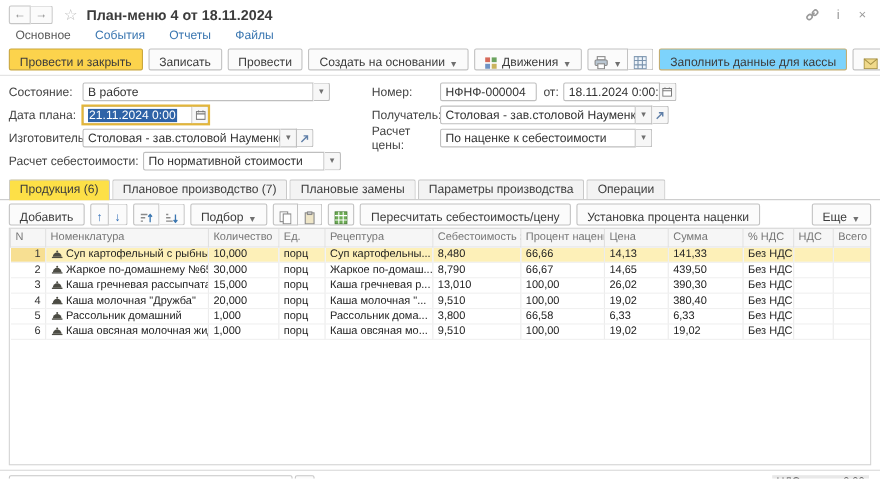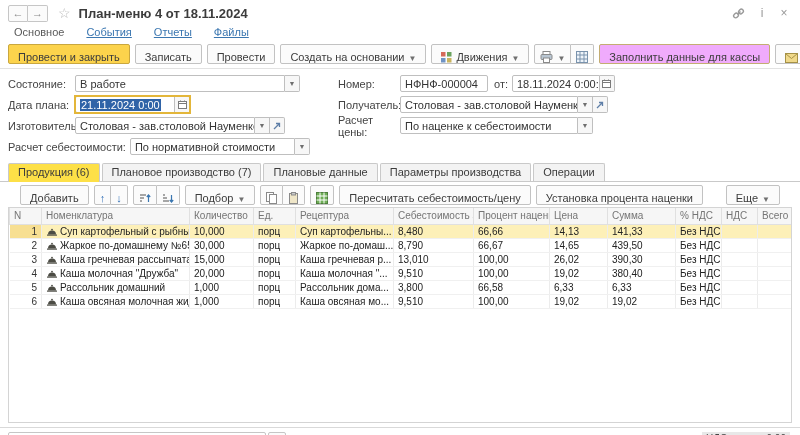--- a/index.html
+++ b/index.html
@@ -15,30 +15,30 @@
             font-size:11px; line-height:15px; text-align:center; cursor:pointer; }
   .navbtn:first-child { border-radius:2px 0 0 2px; }
   .navbtn:last-child { border-radius:0 2px 2px 0; border-left:none; }
   .star { color:#b9b9b9; font-size:14px; margin-left:4px; }
   .doc-title { font-size:13px; font-weight:bold; color:#3c3c3c; margin-left:2px; }
   .titlebar .spacer { flex:1; }
   .winicon { color:#9a9a9a; font-size:12px; width:16px; text-align:center; cursor:pointer; }
 
   
   .navlinks { display:flex; gap:22px; padding:2px 14px 4px 14px; height:18px; align-items:center; }
-  .navlink { color:#3a76b0; text-decoration:underline; cursor:pointer; }
+  .navlink { color:#3a76b0; cursor:pointer; }
   .navlink.active { color:#5a5a5a; text-decoration:none; cursor:default; }
 
   
   .toolbar { display:flex; align-items:center; gap:5px; padding:2px 8px 4px 8px; height:26px; }
   .btn { display:inline-flex; align-items:flex-end; gap:4px; height:20px; padding:0 9px;
          border:1px solid #c2c2c2; border-radius:2px; background:#fbfbfb; color:#3c3c3c;
          font-size:11px; cursor:pointer; white-space:nowrap; }
   .btn.primary { background:#fcd34c; border-color:#c9a73f; }
-  .btn.accent  { background:#f0abfc; border-color:#c3ad72; }
+  .btn.accent  { background:#7dd3fc; border-color:#c3ad72; }
   .btn .caret { font-size:8px; color:#707070; }
   .iconbtn { padding:0 5px; }
   .toolbar .spacer { flex:1; }
   .tb-divider { border-bottom:1px solid #e2e2e2; margin:0 0 3px 0; }
 
   
   .formarea { padding:2px 8px 4px 8px; }
   .frow { display:flex; align-items:center; height:19px; margin-bottom:2px; }
   .flabel { color:#444; padding-right:4px; }
   .field { display:flex; align-items:stretch; height:17px; }
@@ -54,21 +54,21 @@
   .col-right { display:flex; align-items:center; margin-left:6px;padding-left:24px; }
 
   
   .tabs { display:flex; align-items:flex-end; padding:2px 8px 0 8px; height:20px; gap:2px;
           border-bottom:1px solid #c9c9c9; }
   .tab { border:1px solid #c9c9c9; border-bottom:none; border-radius:2px 2px 0 0; background:#f3f3f3;
          padding:2px 9px 2px 9px; color:#3c3c3c; cursor:pointer; height:18px; }
   .tab.active { background:#fde047; position:relative; top:1px; height:19px; cursor:default; }
 
   
-  .ttoolbar { display:flex; align-items:center; gap:5px; padding:3px 20px; height:25px; }
+  .ttoolbar { display:flex; align-items:center; gap:5px; padding:3px 8px; height:25px; }
   .blue-arrow { color:#2f6db6; font-weight:bold; font-size:11px; }
   .group { display:flex; }
   .group .btn { border-radius:0; border-left:none; }
   .group .btn:first-child { border-radius:2px 0 0 2px; border-left:1px solid #c2c2c2; }
   .group .btn:last-child { border-radius:0 2px 2px 0; }
 
   
   .table-wrap { margin:0 8px; border:1px solid #d4d4d4; height:216px; overflow:hidden; background:#fff; }
   table { border-collapse:collapse; table-layout:fixed; width:782px; font-size:10px; }
   th { background:#f6f6f6; color:#757575; font-weight:normal; text-align:left; padding:2px 4px;
@@ -279,21 +279,21 @@
         <div class="finput" style="width:165px">По нормативной стоимости</div>
         <div class="fbtn">▼</div>
       </div>
     </div>
 
   </div>
 
   <div class="tabs">
     <div class="tab active">Продукция (6)</div>
     <div class="tab">Плановое производство (7)</div>
-    <div class="tab">Плановые данные</div>
+    <div class="tab">Плановые замены</div>
     <div class="tab">Параметры производства</div>
     <div class="tab">Операции</div>
   </div>
 
   <div class="ttoolbar">
     <div class="btn">
         <span>Добавить</span>
       </div>
     <div class="group">
       <div class="btn iconbtn">

